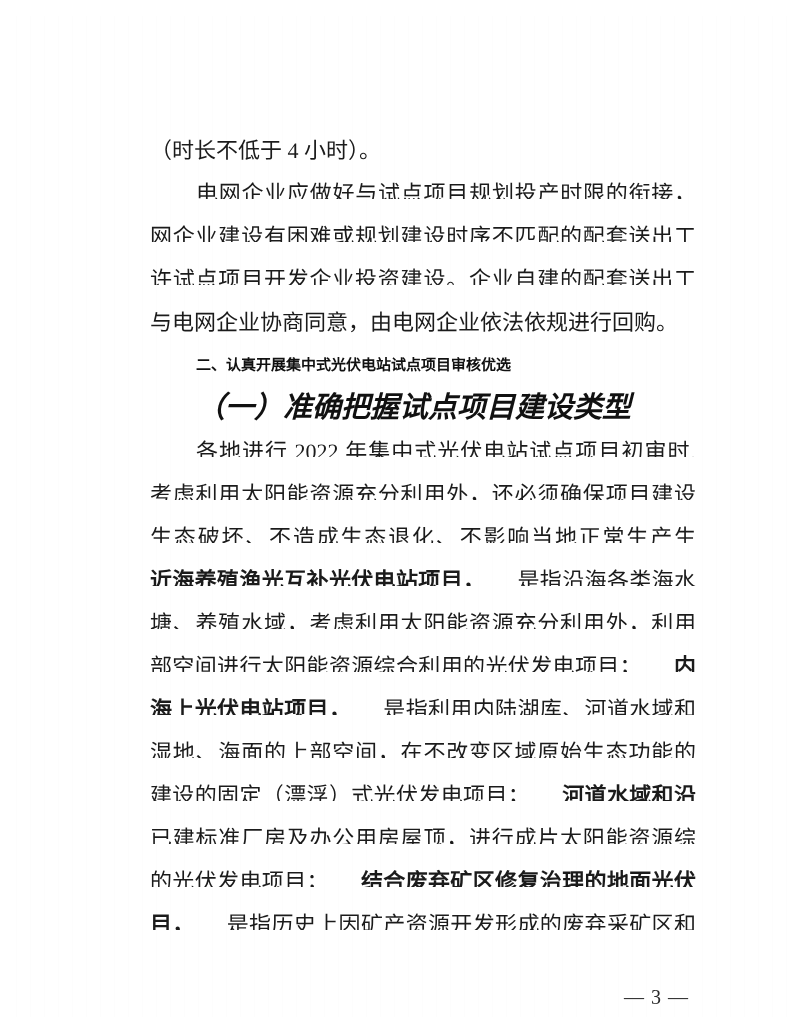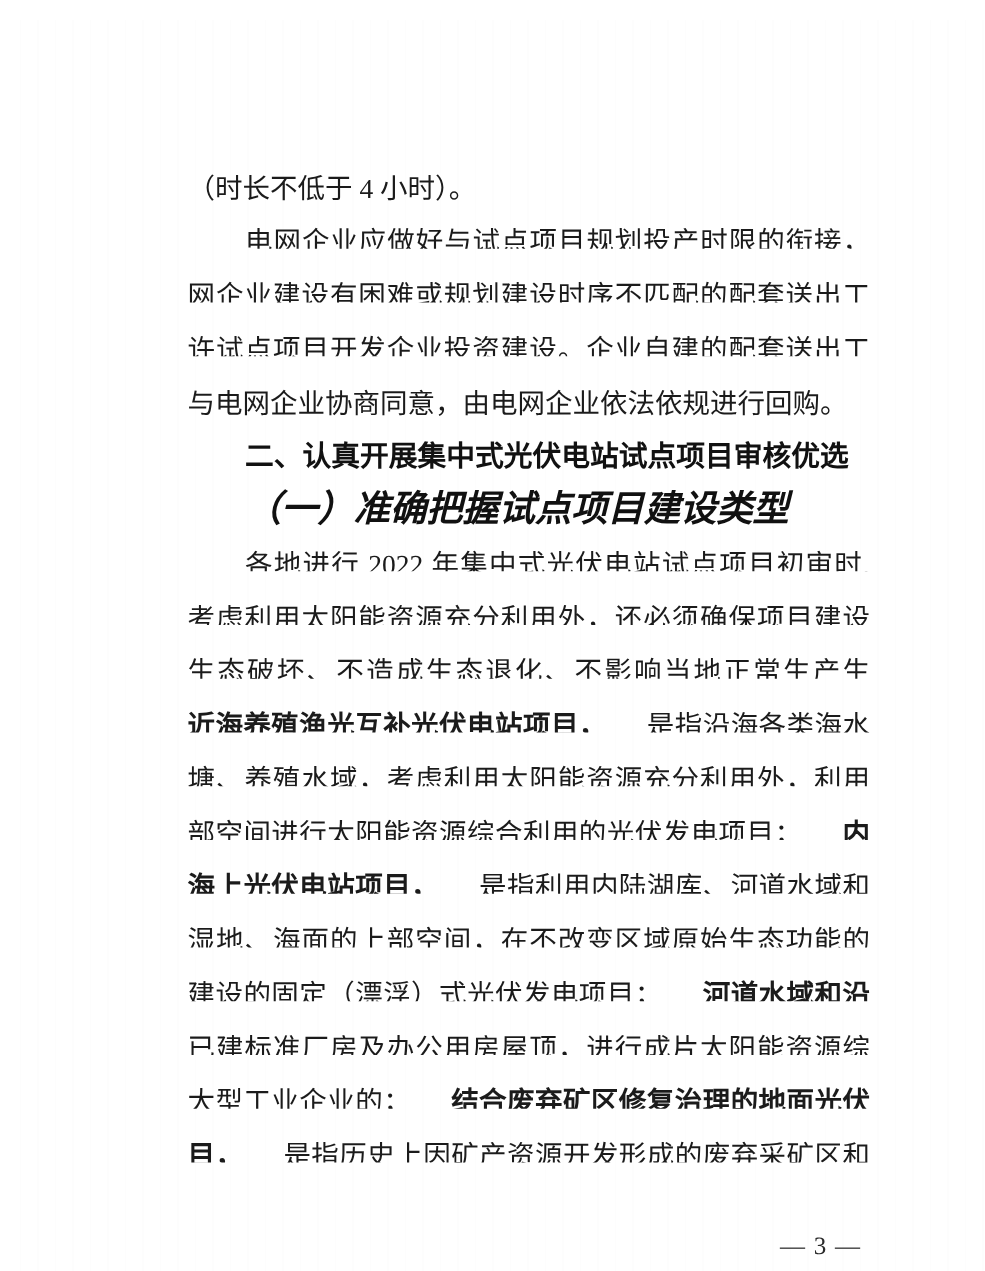--- a/index.html
+++ b/index.html
@@ -40,21 +40,21 @@
     text-justify: inter-character;
     overflow: hidden;
   }
   .line.ind { text-indent: 46px; }
   .seg-regular { font-weight: 400; }
   .seg-bold {
     font-weight: 700;
     font-family: "Liberation Sans", "DejaVu Sans", sans-serif;
   }
   .line.heading1 {
-    font-size: 23px;
+    font-size: 15px;
     font-weight: 700;
     font-family: Liberation Sans, sans-serif;
     color: #111111;
   }
   .line.heading2 {
     font-size: 29px;
     font-weight: 700;
     font-style: italic;
     font-family: "Liberation Serif", "DejaVu Serif", serif;
     color: #111111;
@@ -87,17 +87,17 @@
       <div class="line body just ind"><span class="seg-regular">各地进行 2022 年集中式光伏电站试点项目初审时,除主要</span></div>
       <div class="line body just"><span class="seg-regular">考虑利用太阳能资源充分利用外，还必须确保项目建设不新增</span></div>
       <div class="line body just"><span class="seg-regular">生态破坏、不造成生态退化、不影响当地正常生产生活。其中，</span></div>
       <div class="line body just"><span class="seg-bold">近海养殖渔光互补光伏电站项目，</span><span class="seg-regular">是指沿海各类海水养殖鱼</span></div>
       <div class="line body just"><span class="seg-regular">塘、养殖水域，考虑利用太阳能资源充分利用外，利用其上</span></div>
       <div class="line body just"><span class="seg-regular">部空间进行太阳能资源综合利用的光伏发电项目；</span><span class="seg-bold">内陆水面及</span></div>
       <div class="line body just"><span class="seg-bold">海上光伏电站项目，</span><span class="seg-regular">是指利用内陆湖库、河道水域和沿海滩涂</span></div>
       <div class="line body just"><span class="seg-regular">湿地、海面的上部空间，在不改变区域原始生态功能的前提下</span></div>
       <div class="line body just"><span class="seg-regular">建设的固定（漂浮）式光伏发电项目；</span><span class="seg-bold">河道水域和沿海滩涂</span></div>
       <div class="line body just"><span class="seg-regular">已建标准厂房及办公用房屋顶，进行成片太阳能资源综合利用</span></div>
-      <div class="line body just"><span class="seg-regular">大型工业企业的；</span><span class="seg-bold">结合废弃矿区修复治理的地面光伏电站项</span></div>
+      <div class="line body just"><span class="seg-regular">的光伏发电项目；</span><span class="seg-bold">结合废弃矿区修复治理的地面光伏电站项</span></div>
       <div class="line body just"><span class="seg-bold">目，</span><span class="seg-regular">是指历史上因矿产资源开发形成的废弃采矿区和矿渣堆场</span></div>
     </div>
   <div class="page-number">— 3 —</div>
 </div>
 
 </body></html>

